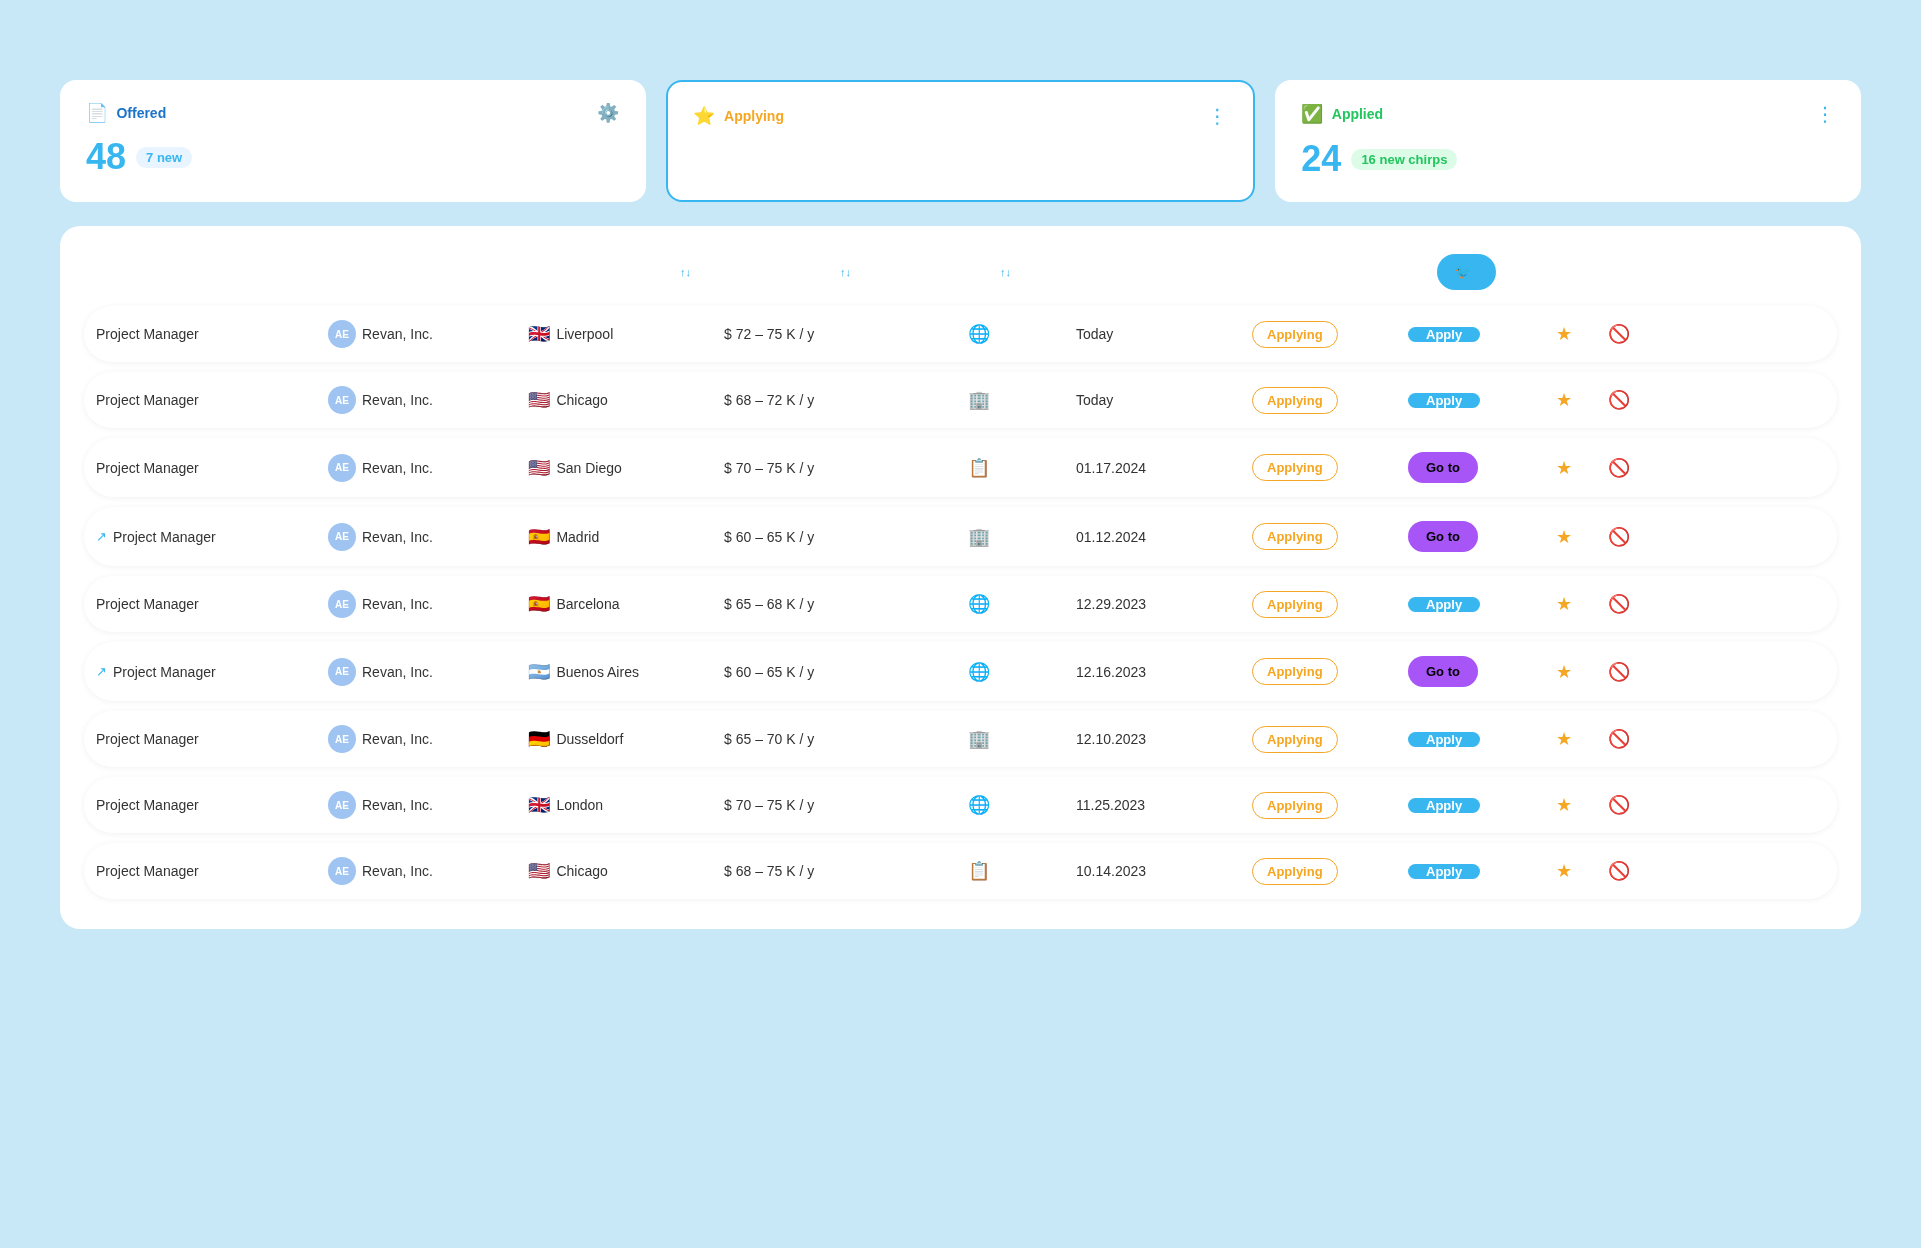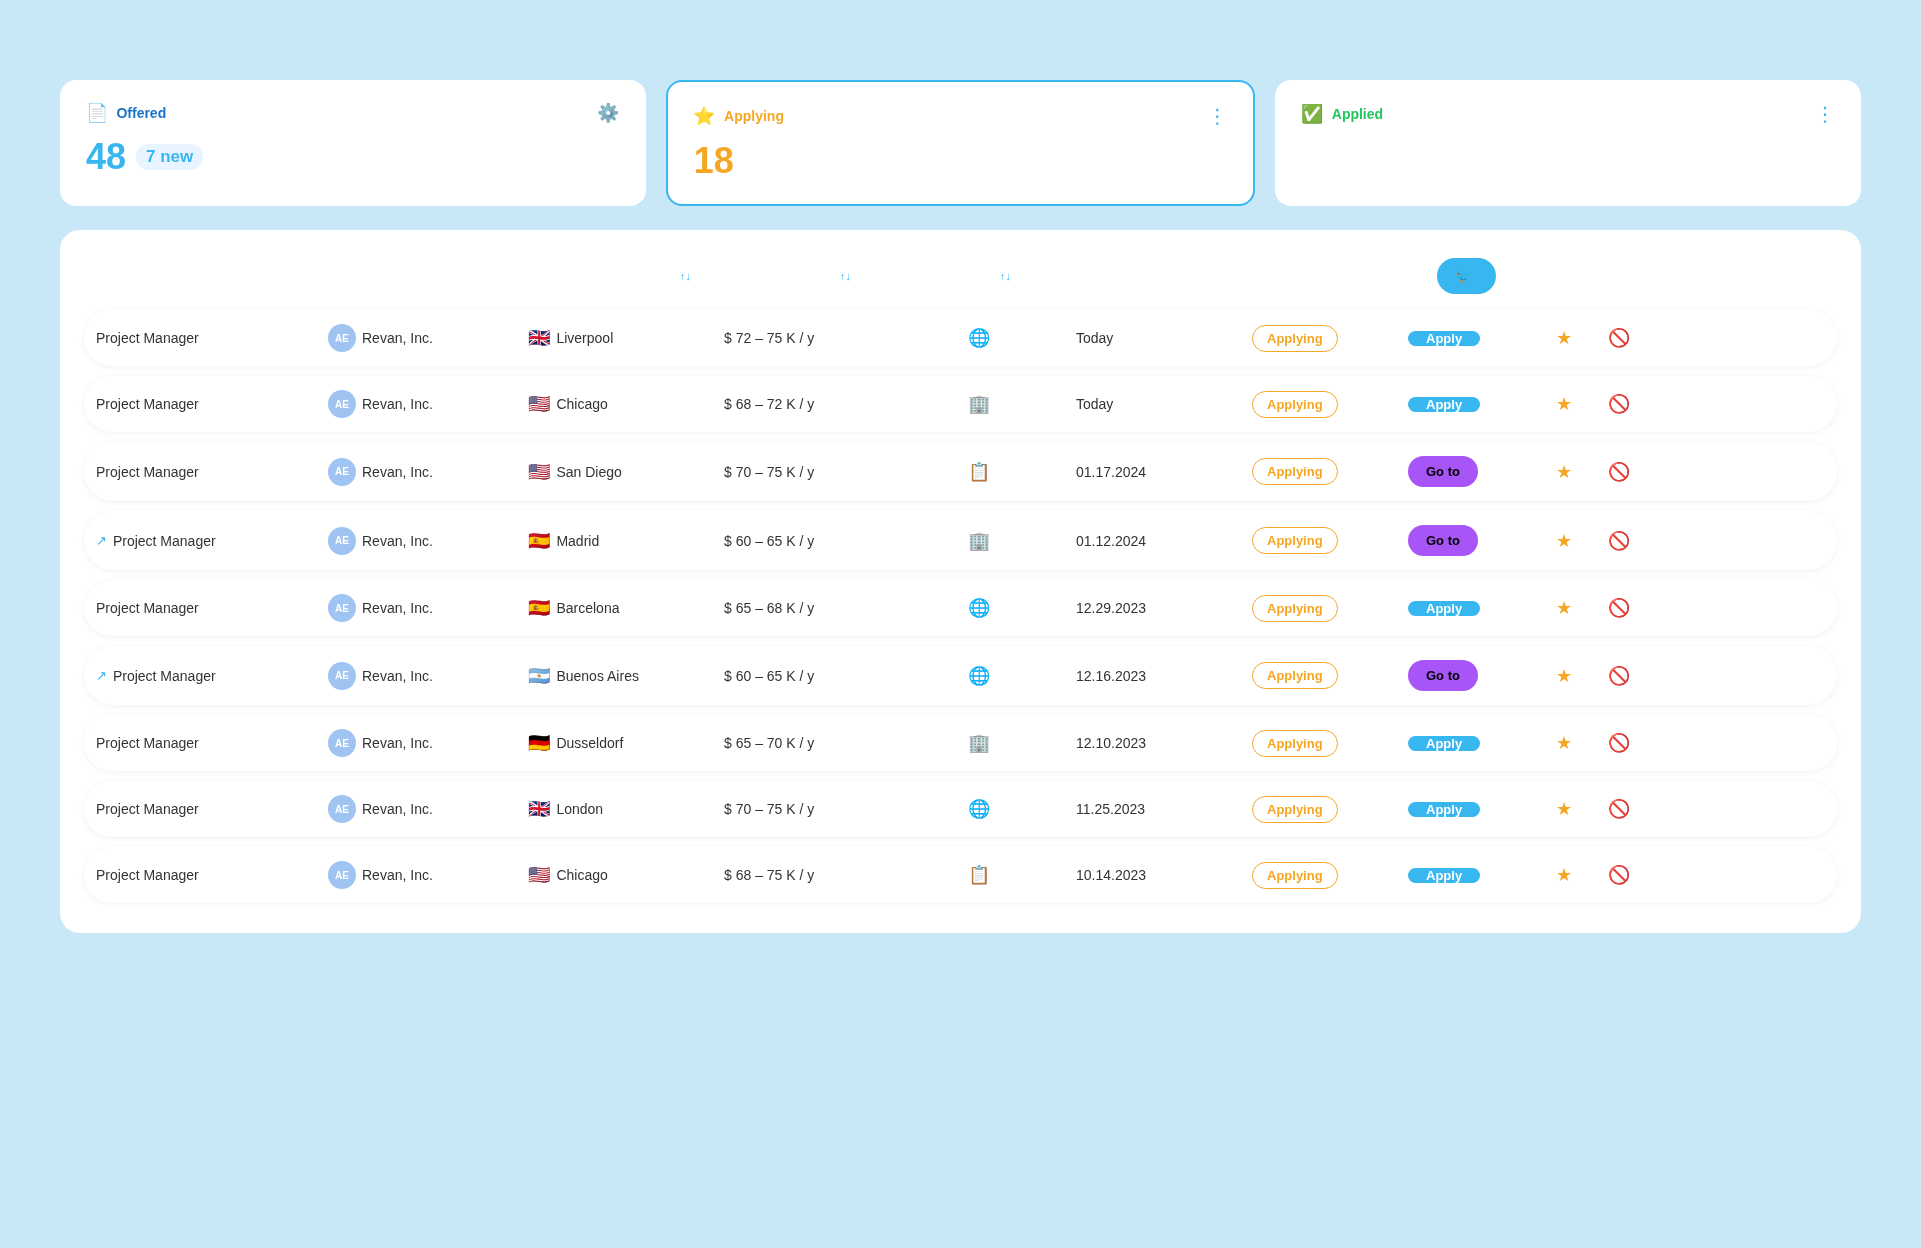--- a/index.html
+++ b/index.html
@@ -59,21 +59,21 @@
       font-weight: 800;
       color: #38b6f0;
     }
 
     .card-count.applying-count { color: #f5a623; }
 
     .badge {
       display: inline-block;
       padding: 3px 10px;
       border-radius: 20px;
-      font-size: 17px;
+      font-size: 13px;
       font-weight: 600;
       margin-left: 10px;
     }
 
     .badge-new { background: #e8f4ff; color: #38b6f0; }
     .badge-chirps { background: #dcfce7; color: #22c55e; }
 
     .card-count-row {
       display: flex;
       align-items: center;
@@ -255,33 +255,33 @@
       </div>
     </div>
     <div class="card active">
       <div class="card-header">
         <div class="card-title-row">
           <span class="card-icon">⭐</span>
           <span class="card-title applying">Applying</span>
         </div>
         <span style="color:#38b6f0;font-size:20px;cursor:pointer;">⋮</span>
       </div>
-      <div class="card-count-row">
-        <span class="card-count applying-count">18</span>
-
-      </div>
     </div>
     <div class="card">
       <div class="card-header">
         <div class="card-title-row">
           <span class="card-icon">✅</span>
           <span class="card-title applied">Applied</span>
         </div>
         <span style="color:#38b6f0;font-size:20px;cursor:pointer;">⋮</span>
       </div>
+      <div class="card-count-row">
+        <span class="card-count ">24</span>
+        <span class="badge badge-chirps">16 new chirps</span>
+      </div>
     </div>
   </div>
 
 <div class="table-container">
   <div class="table-header">
     <div class="col-header">
       <span></span>
     </div>
     <div class="col-header">
       <span></span>

